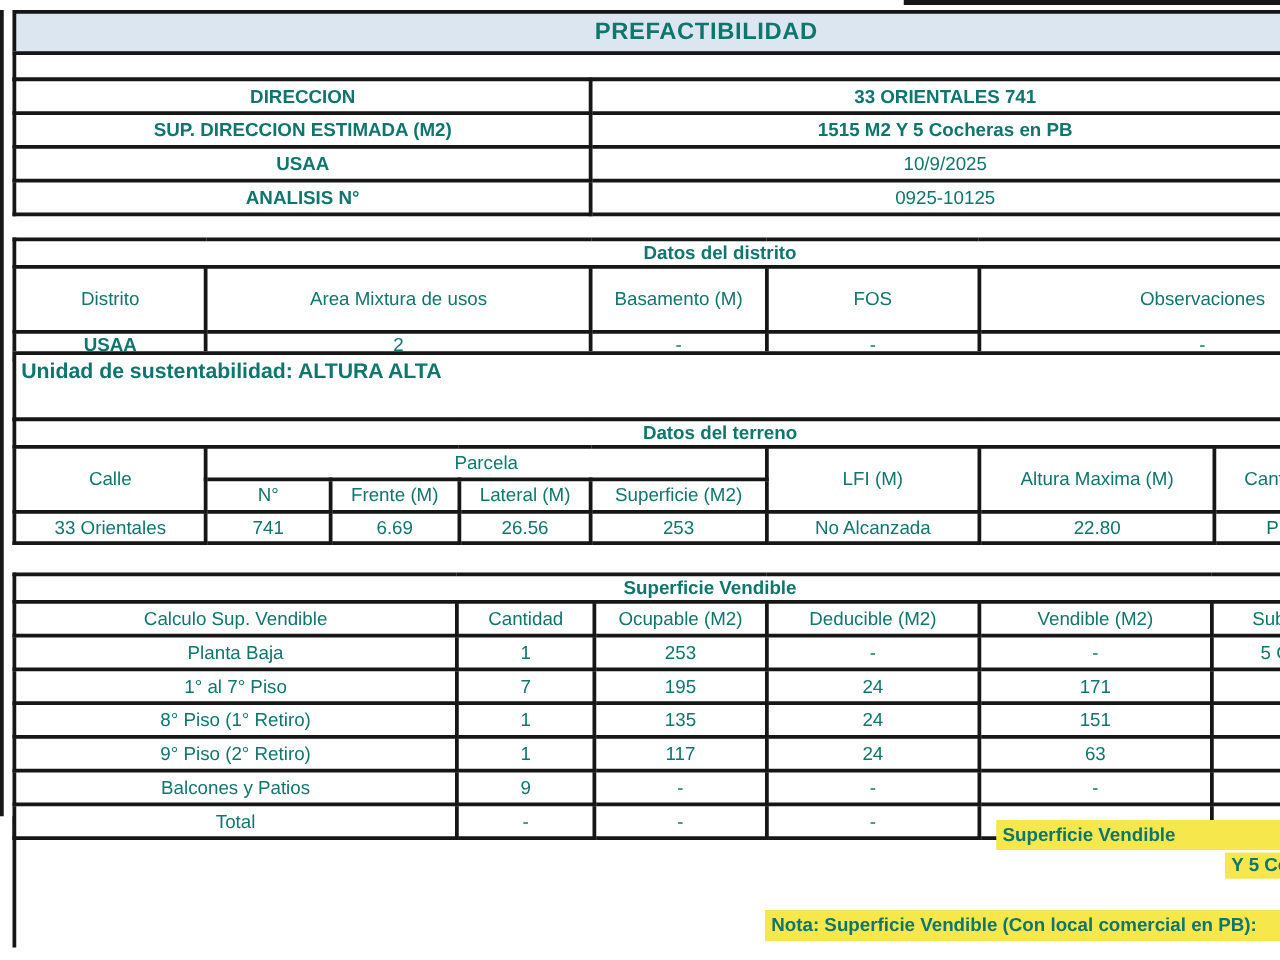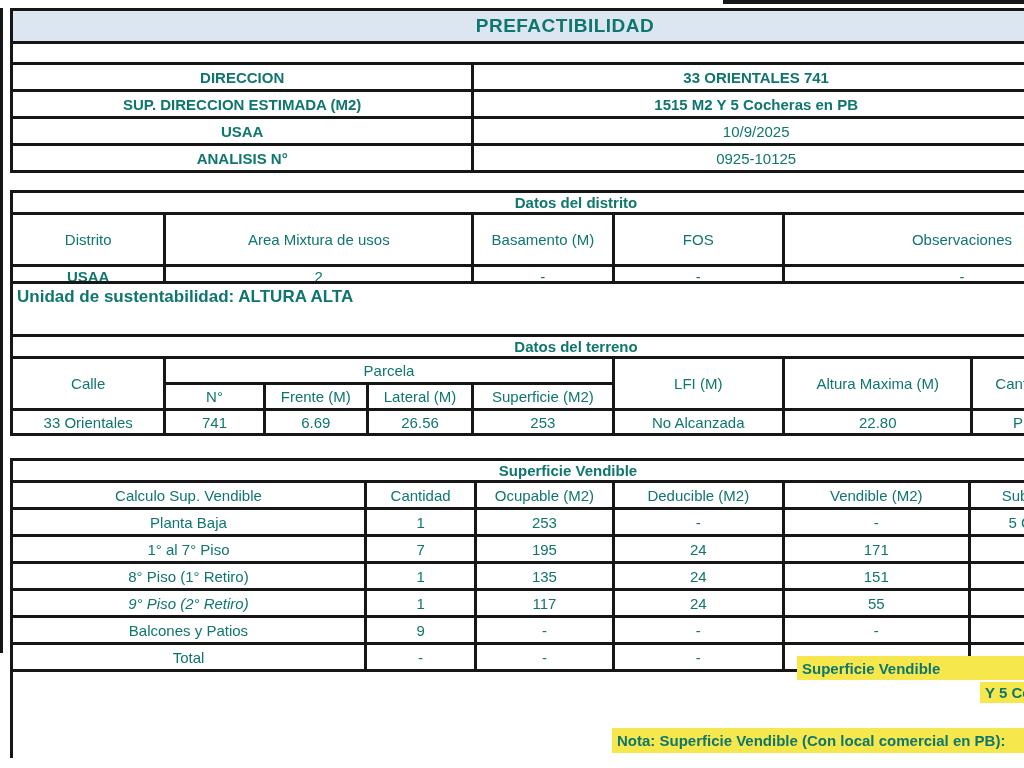--- a/index.html
+++ b/index.html
@@ -182,25 +182,25 @@
     </tr>
     <tr>
       <td class="hdr" style="height:22px;">8° Piso (1° Retiro)</td>
       <td>1</td>
       <td>135</td>
       <td>24</td>
       <td>151</td>
       <td></td>
     </tr>
     <tr>
-      <td class="hdr" style="height:22px;font-style:italic;">9° Piso (2° Retiro)</td>
+      <td class="hdr" style="height:22px;">9° Piso (2° Retiro)</td>
       <td>1</td>
       <td>117</td>
       <td>24</td>
-      <td>55</td>
+      <td>63</td>
       <td></td>
     </tr>
     <tr>
       <td class="hdr" style="height:22px;">Balcones y Patios</td>
       <td>9</td>
       <td>-</td>
       <td>-</td>
       <td>-</td>
       <td></td>
     </tr>

